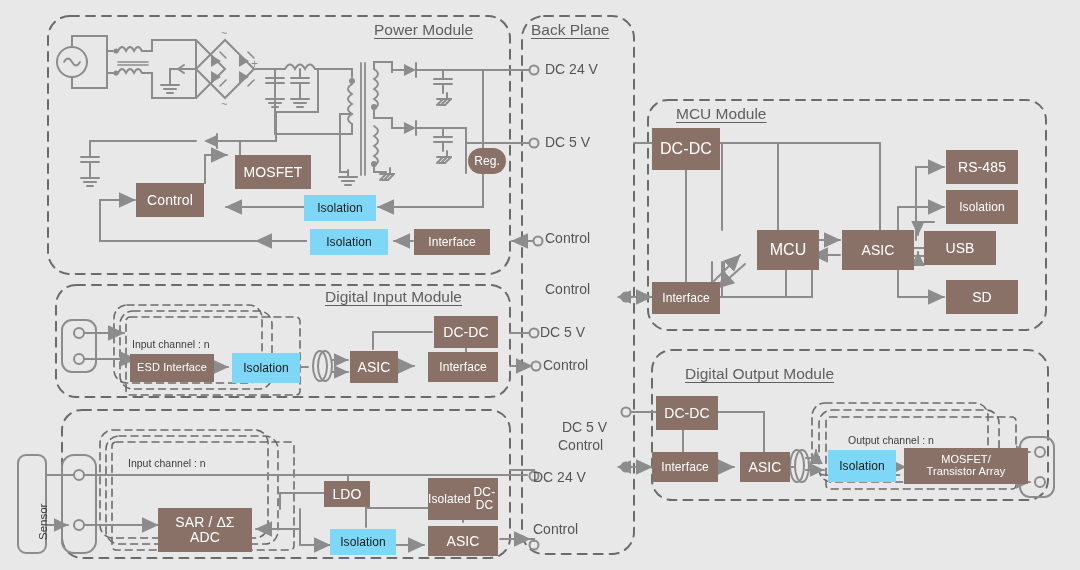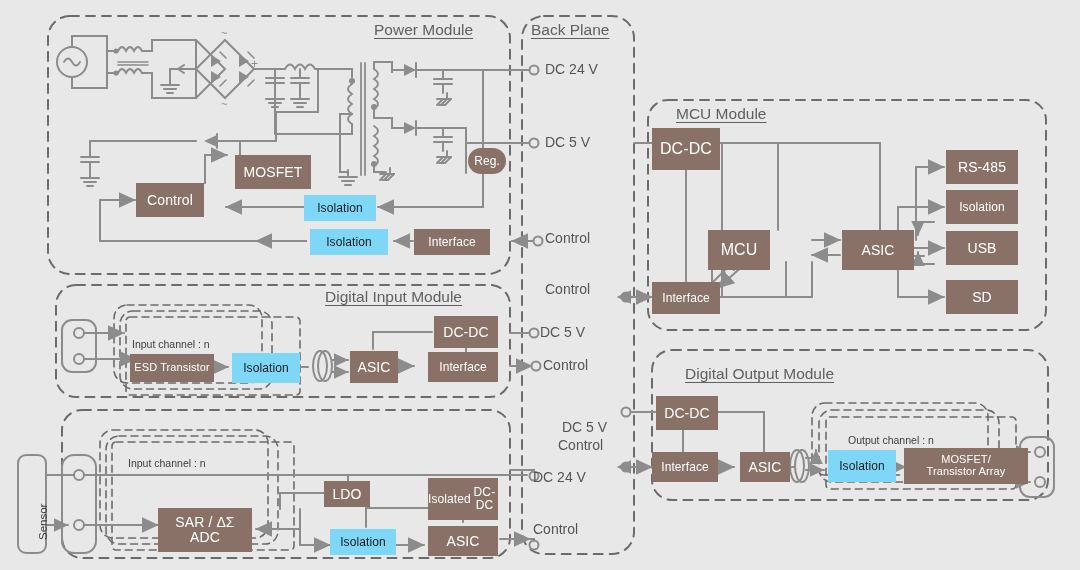--- a/index.html
+++ b/index.html
@@ -369,30 +369,30 @@
   <div class="port" style="left:545px;top:230px;">Control</div>
   <div class="port" style="left:545px;top:281px;">Control</div>
   <div class="port" style="left:540px;top:324px;">DC 5 V</div>
   <div class="port" style="left:543px;top:357px;">Control</div>
   <div class="port" style="left:562px;top:419px;">DC 5 V</div>
   <div class="port" style="left:558px;top:437px;">Control</div>
   <div class="port" style="left:533px;top:469px;">DC 24 V</div>
   <div class="port" style="left:533px;top:521px;">Control</div>
 
   <div class="box big" style="left:652px;top:128px;width:68px;height:42px;">DC-DC</div>
-  <div class="box big" style="left:708px;top:230px;width:62px;height:40px;">MCU</div>
+  <div class="box big" style="left:757px;top:230px;width:62px;height:40px;">MCU</div>
   <div class="box" style="left:842px;top:230px;width:72px;height:40px;">ASIC</div>
   <div class="box small" style="left:652px;top:282px;width:68px;height:32px;">Interface</div>
   <div class="box" style="left:946px;top:150px;width:72px;height:34px;">RS-485</div>
   <div class="box small" style="left:946px;top:190px;width:72px;height:34px;">Isolation</div>
-  <div class="box" style="left:946px;top:231px;width:72px;height:34px;">USB</div>
+  <div class="box" style="left:924px;top:231px;width:72px;height:34px;">USB</div>
   <div class="box" style="left:946px;top:280px;width:72px;height:34px;">SD</div>
 
   <div class="chlabel" style="left:132px;top:338px;">Input channel : n</div>
-  <div class="box tiny" style="left:130px;top:354px;width:84px;height:28px;">ESD Transistor</div>
+  <div class="box tiny" style="left:130px;top:354px;width:84px;height:28px;">ESD Interface</div>
   <div class="box iso small" style="left:232px;top:353px;width:68px;height:30px;">Isolation</div>
   <div class="box" style="left:350px;top:351px;width:48px;height:32px;">ASIC</div>
   <div class="box" style="left:434px;top:316px;width:64px;height:32px;">DC-DC</div>
   <div class="box small" style="left:428px;top:352px;width:70px;height:30px;">Interface</div>
 
   <div class="vlabel" style="left:37px;top:540px;transform:rotate(-90deg);">Sensor</div>
   <div class="chlabel" style="left:128px;top:457px;">Input channel : n</div>
   <div class="box" style="left:158px;top:508px;width:94px;height:44px;flex-direction:column;">
     <span>SAR / ΔΣ</span>
     <span>ADC</span>

